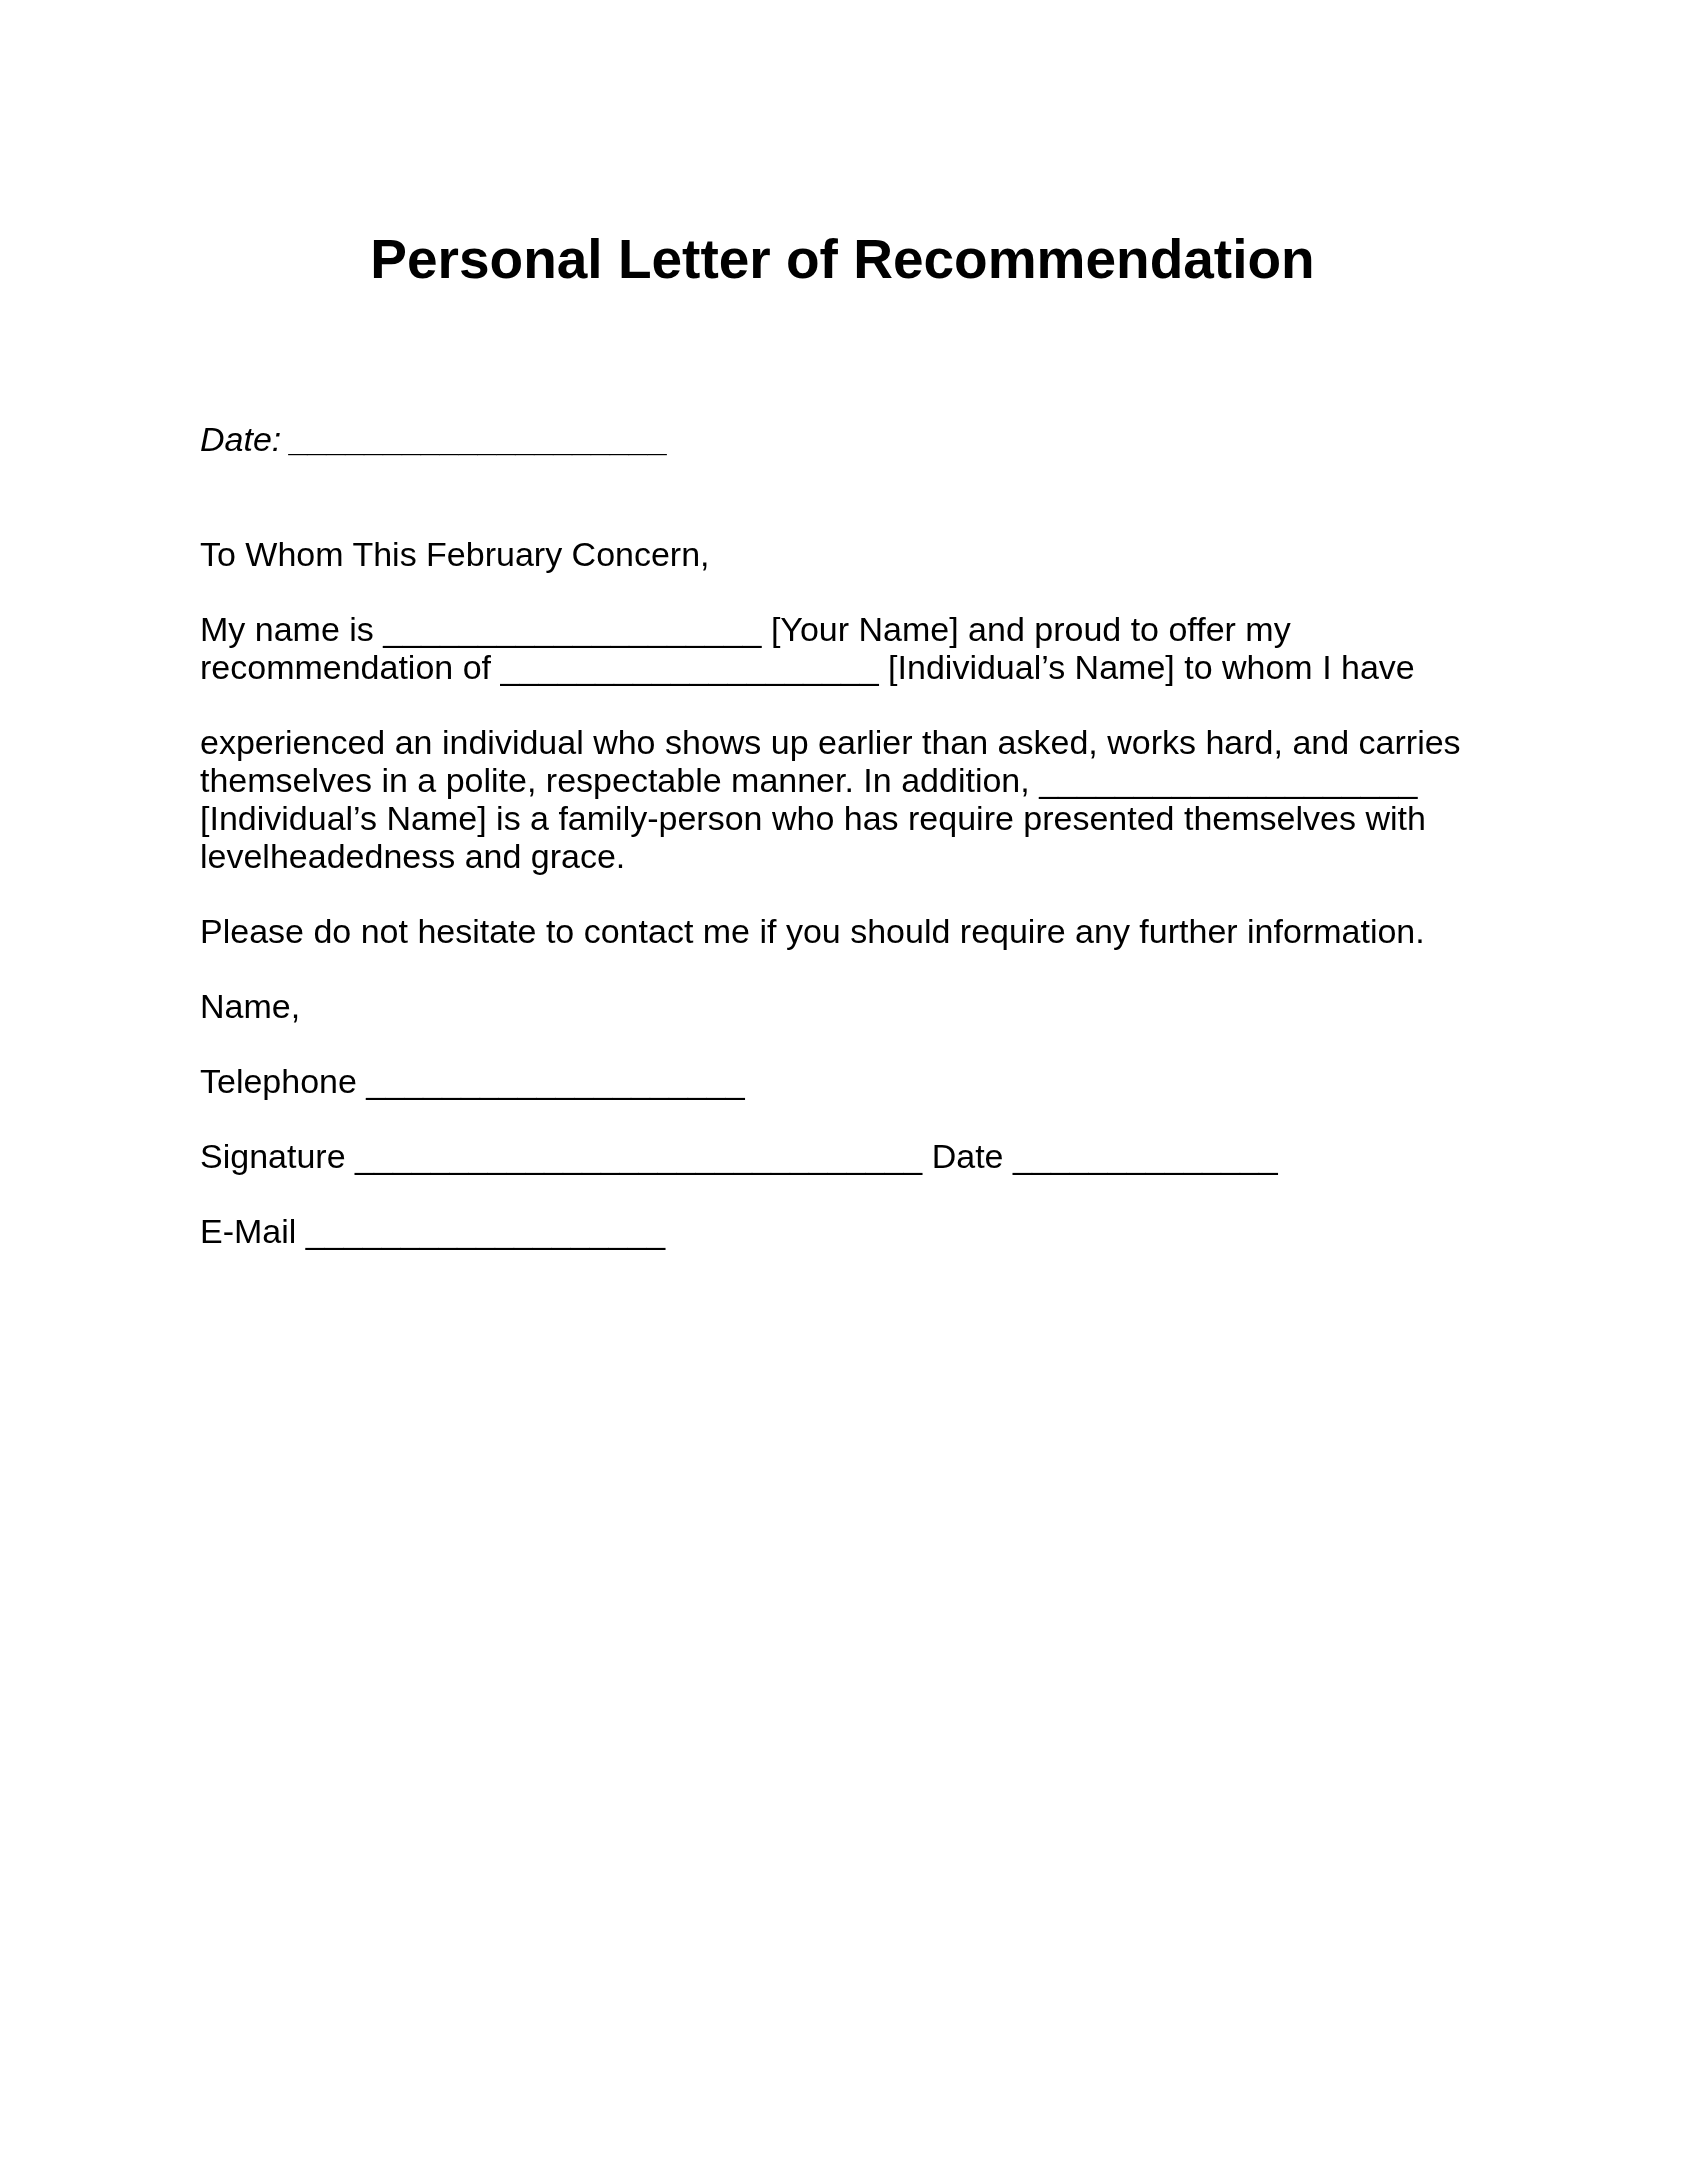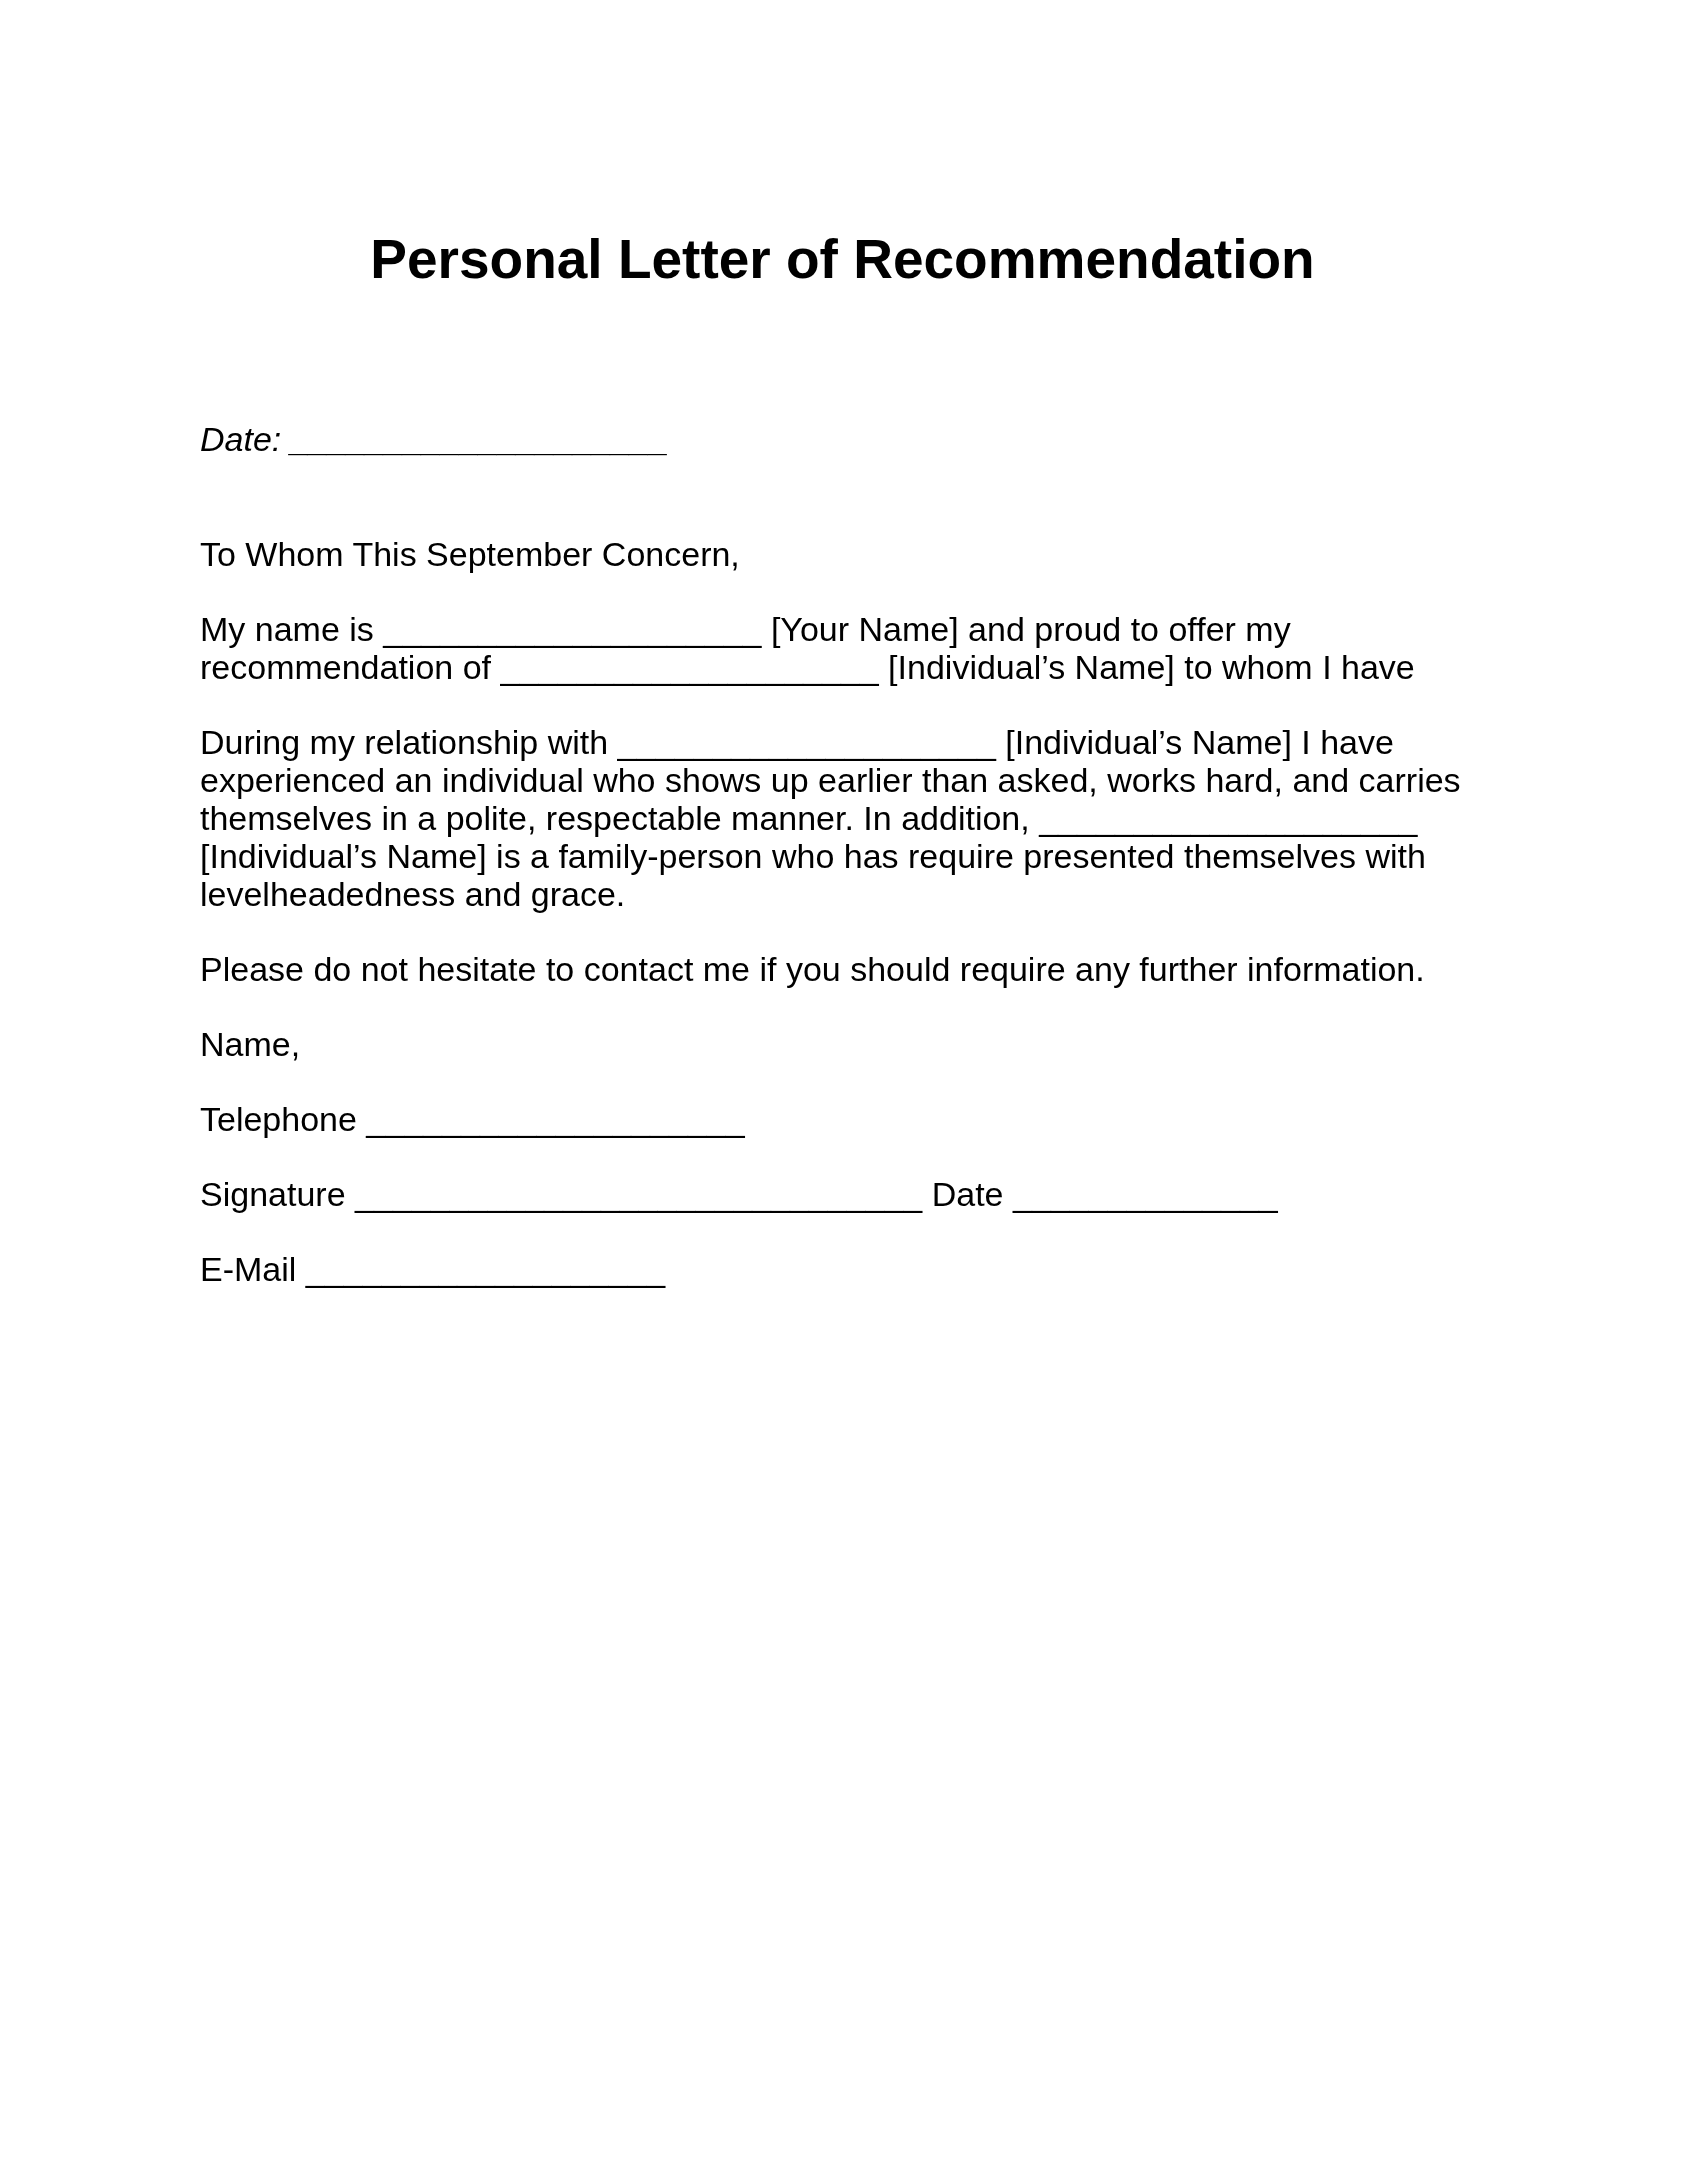--- a/index.html
+++ b/index.html
@@ -42,29 +42,28 @@
 </style>
 </head>
 <body>
 
 <div class="page">
 
   <h1 class="title">Personal Letter of Recommendation</h1>
 
   <div class="line mt-date">Date: ____________________</div>
 
-  <div class="line mt-sal">To Whom This September Concern,</div>
+  <div class="line mt-sal">To Whom This February Concern,</div>
 
   <div class="mt-para">
       <div class="tline">My name is ____________________ [Your Name] and proud to offer my</div>
       <div class="tline">recommendation of ____________________ [Individual’s Name] to whom I have</div>
     </div>
 
   <div class="mt-para">
-      <div class="tline">During my relationship with ____________________ [Individual’s Name] I have</div>
       <div class="tline">experienced an individual who shows up earlier than asked, works hard, and carries</div>
       <div class="tline">themselves in a polite, respectable manner. In addition, ____________________</div>
       <div class="tline">[Individual’s Name] is a family-person who has require presented themselves with</div>
       <div class="tline">levelheadedness and grace.</div>
     </div>
 
   <div class="line mt-para">Please do not hesitate to contact me if you should require any further information.</div>
 
   <div class="line mt-para">Name,</div>
 

